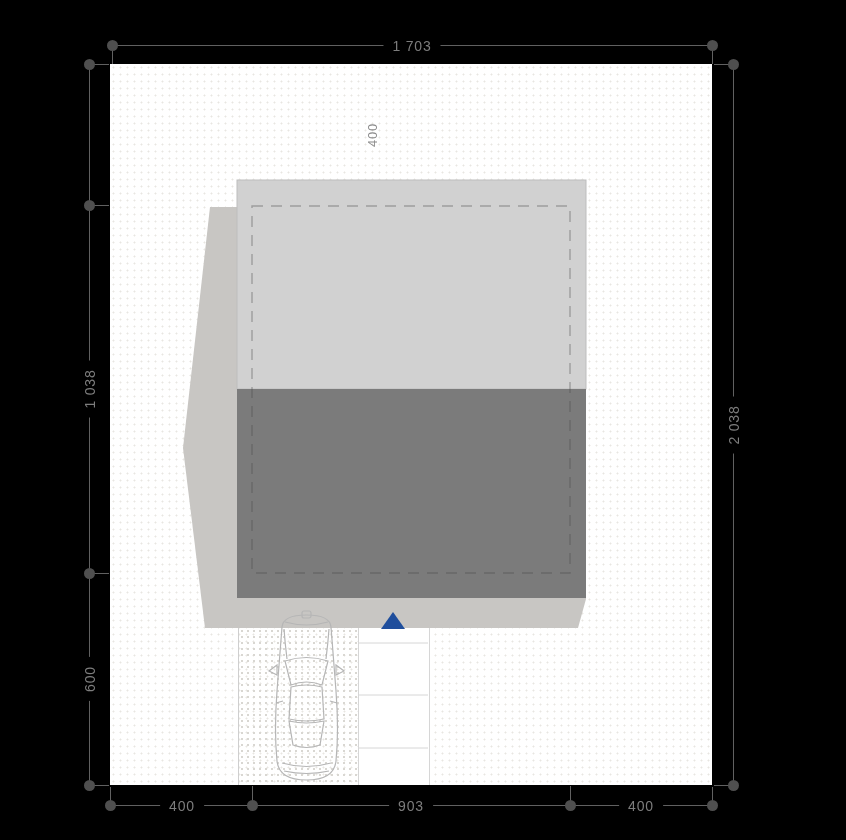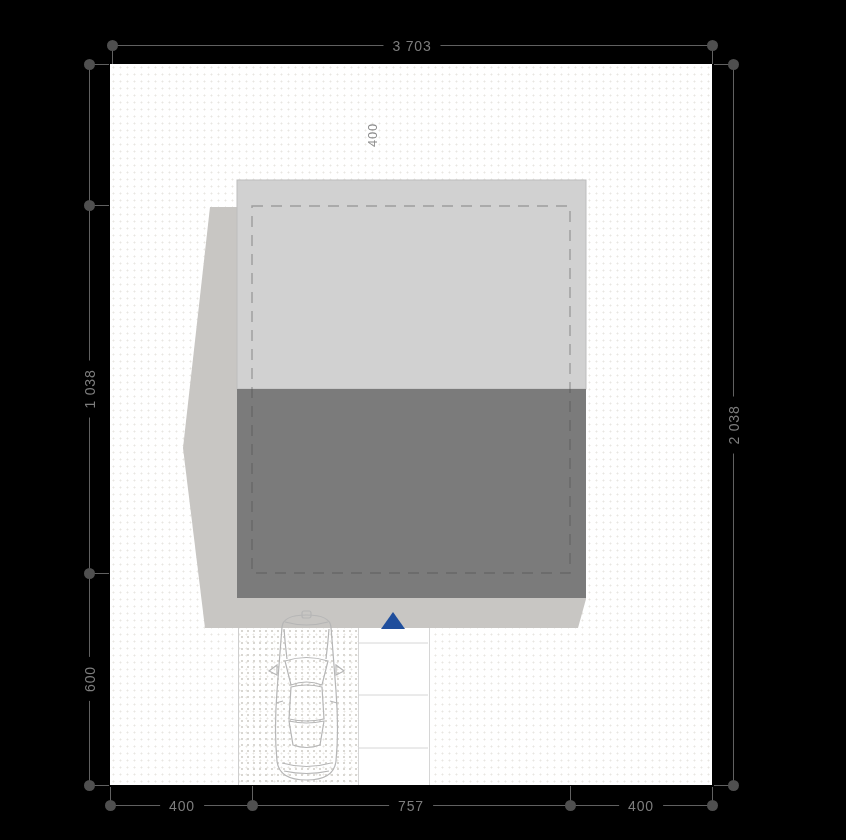--- a/index.html
+++ b/index.html
@@ -97,21 +97,21 @@
   <div class="dot" style="left:84px;top:200px;"></div>
   <div class="dot" style="left:84px;top:568px;"></div>
   <div class="dot" style="left:84px;top:780px;"></div>
   <div class="dot" style="left:728px;top:59px;"></div>
   <div class="dot" style="left:728px;top:780px;"></div>
   <div class="dot" style="left:105px;top:800px;"></div>
   <div class="dot" style="left:247px;top:800px;"></div>
   <div class="dot" style="left:565px;top:800px;"></div>
   <div class="dot" style="left:707px;top:800px;"></div>
 
-  <div class="dim-label" style="left:412px;top:46px;">3 703</div>
+  <div class="dim-label" style="left:412px;top:46px;">1 703</div>
   <div class="dim-label" style="left:182px;top:806px;">400</div>
-  <div class="dim-label" style="left:411px;top:806px;">757</div>
+  <div class="dim-label" style="left:411px;top:806px;">903</div>
   <div class="dim-label" style="left:641px;top:806px;">400</div>
   <div class="dim-label rot" style="left:90px;top:389px;">1 038</div>
   <div class="dim-label rot" style="left:90px;top:679px;">600</div>
   <div class="dim-label rot" style="left:734px;top:425px;">2 038</div>
 
 </div>
 
 </body></html>

